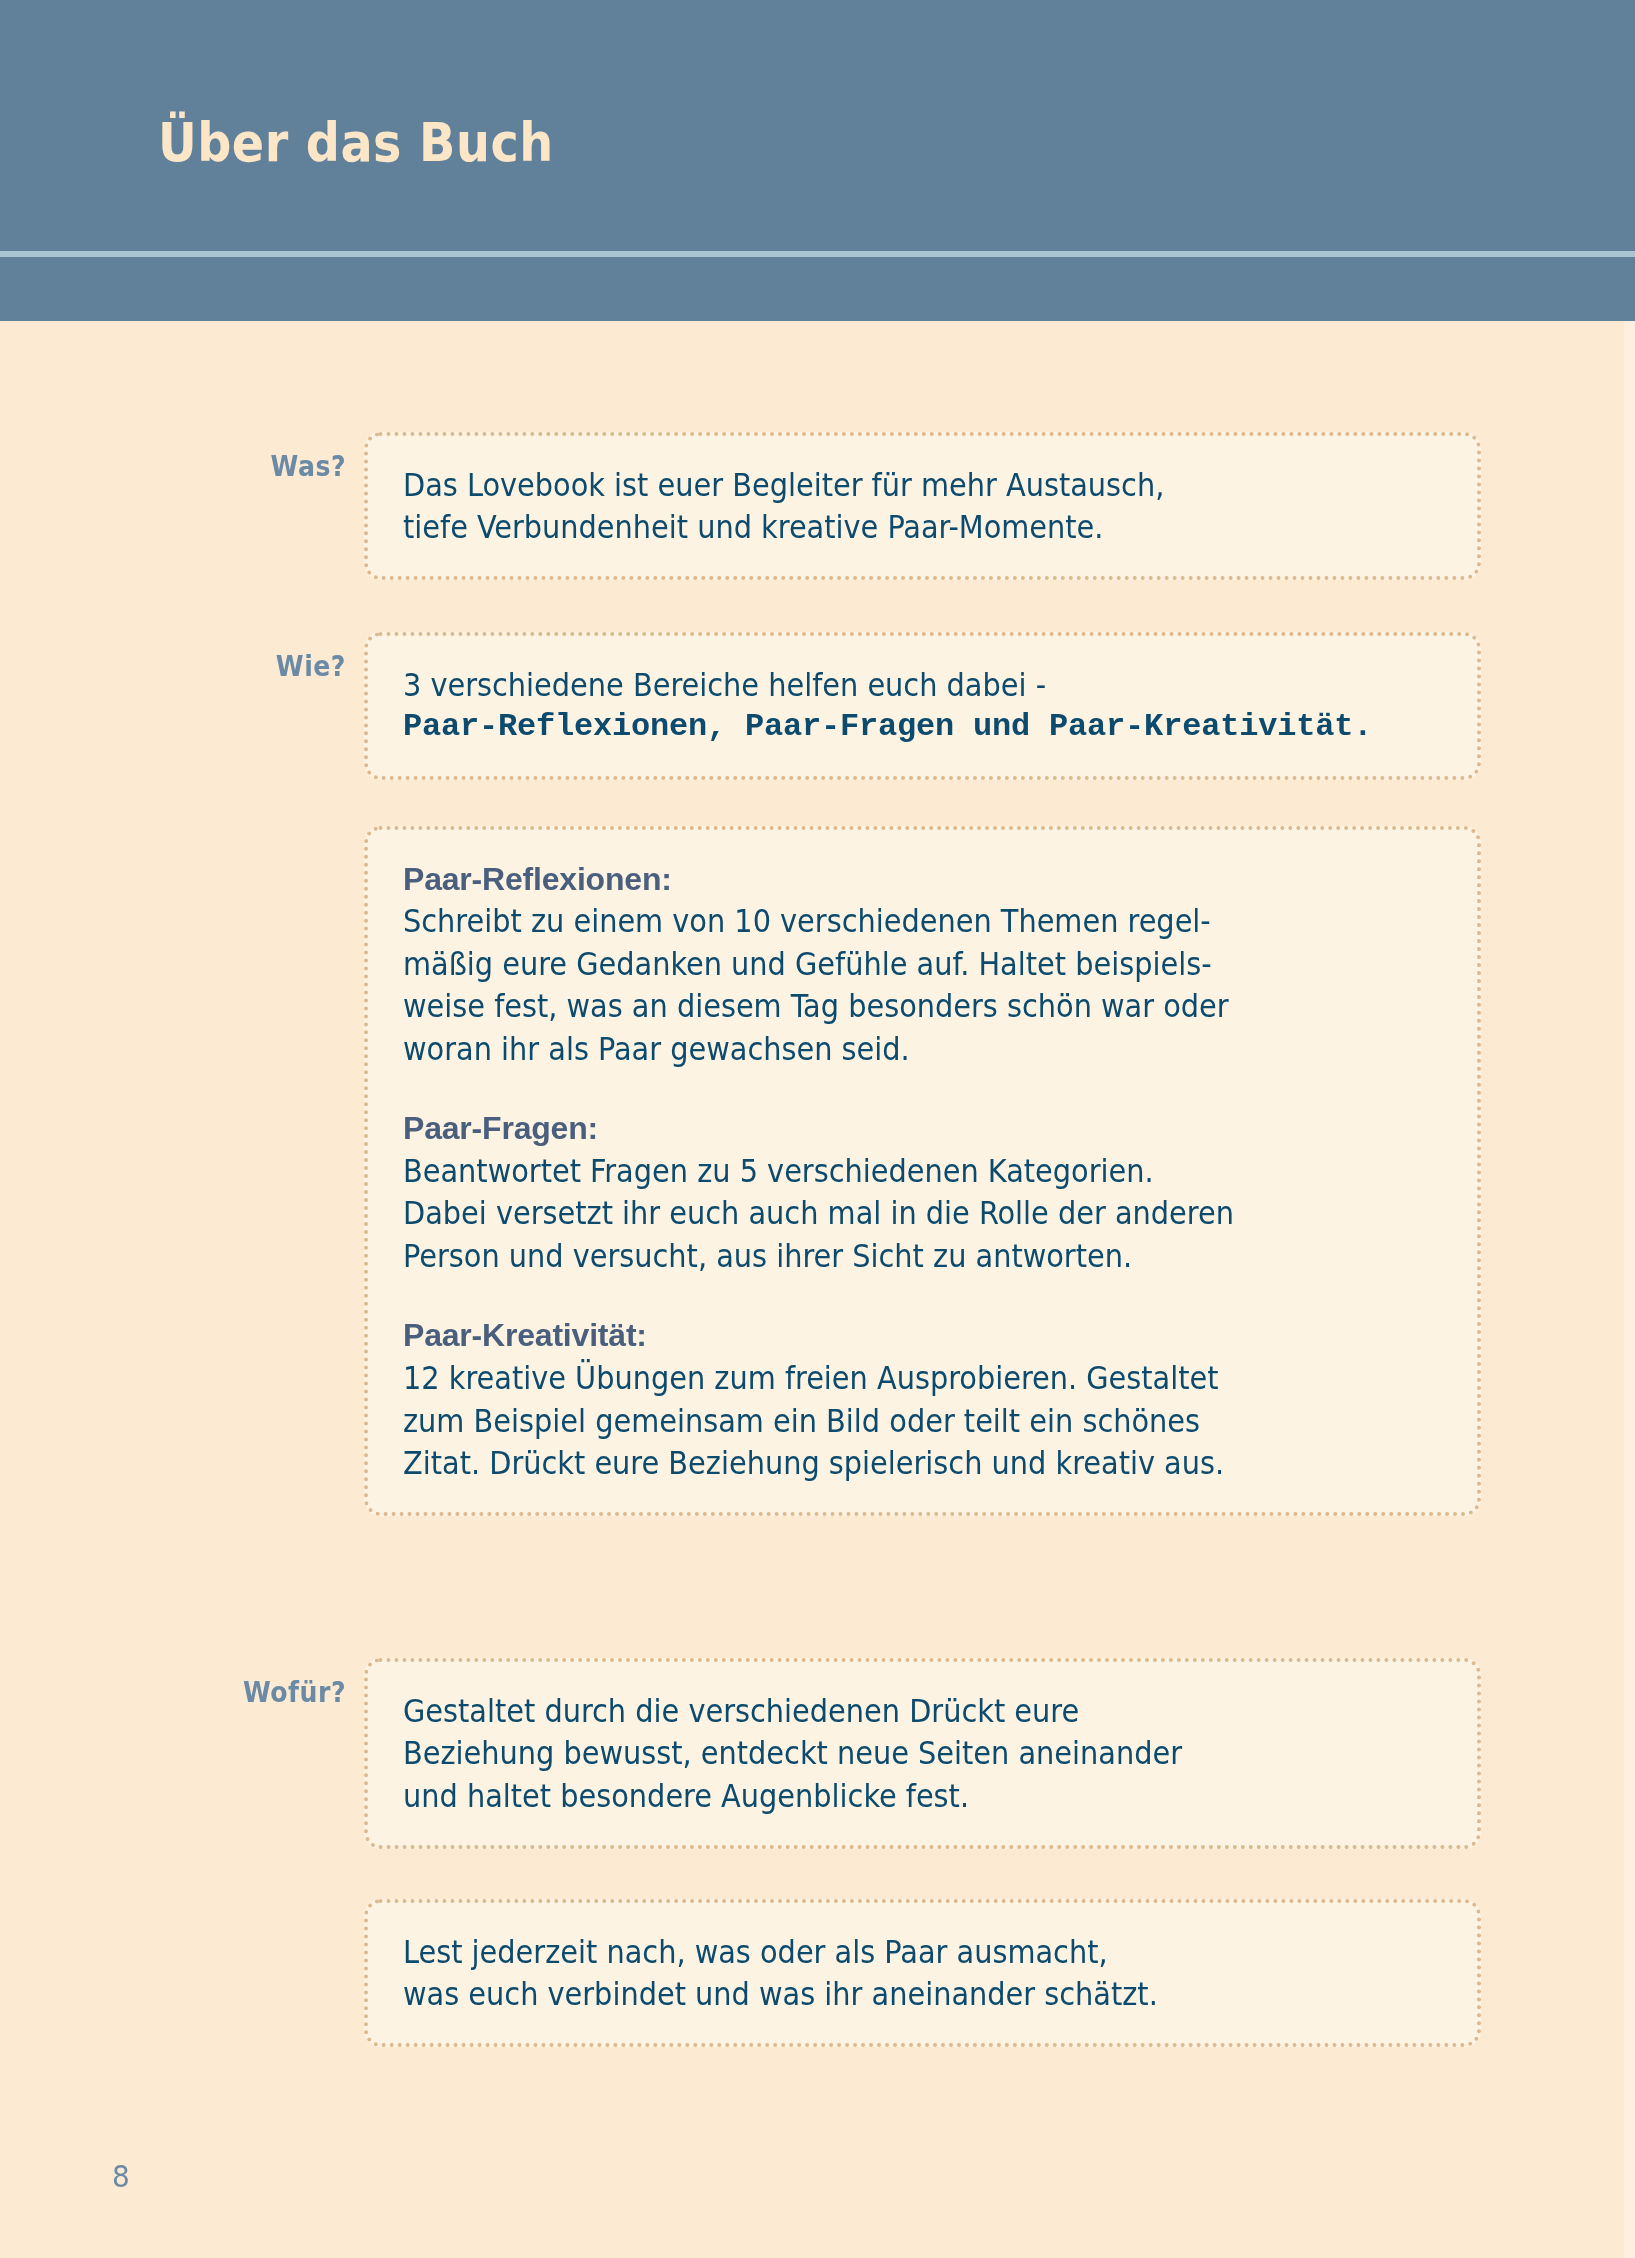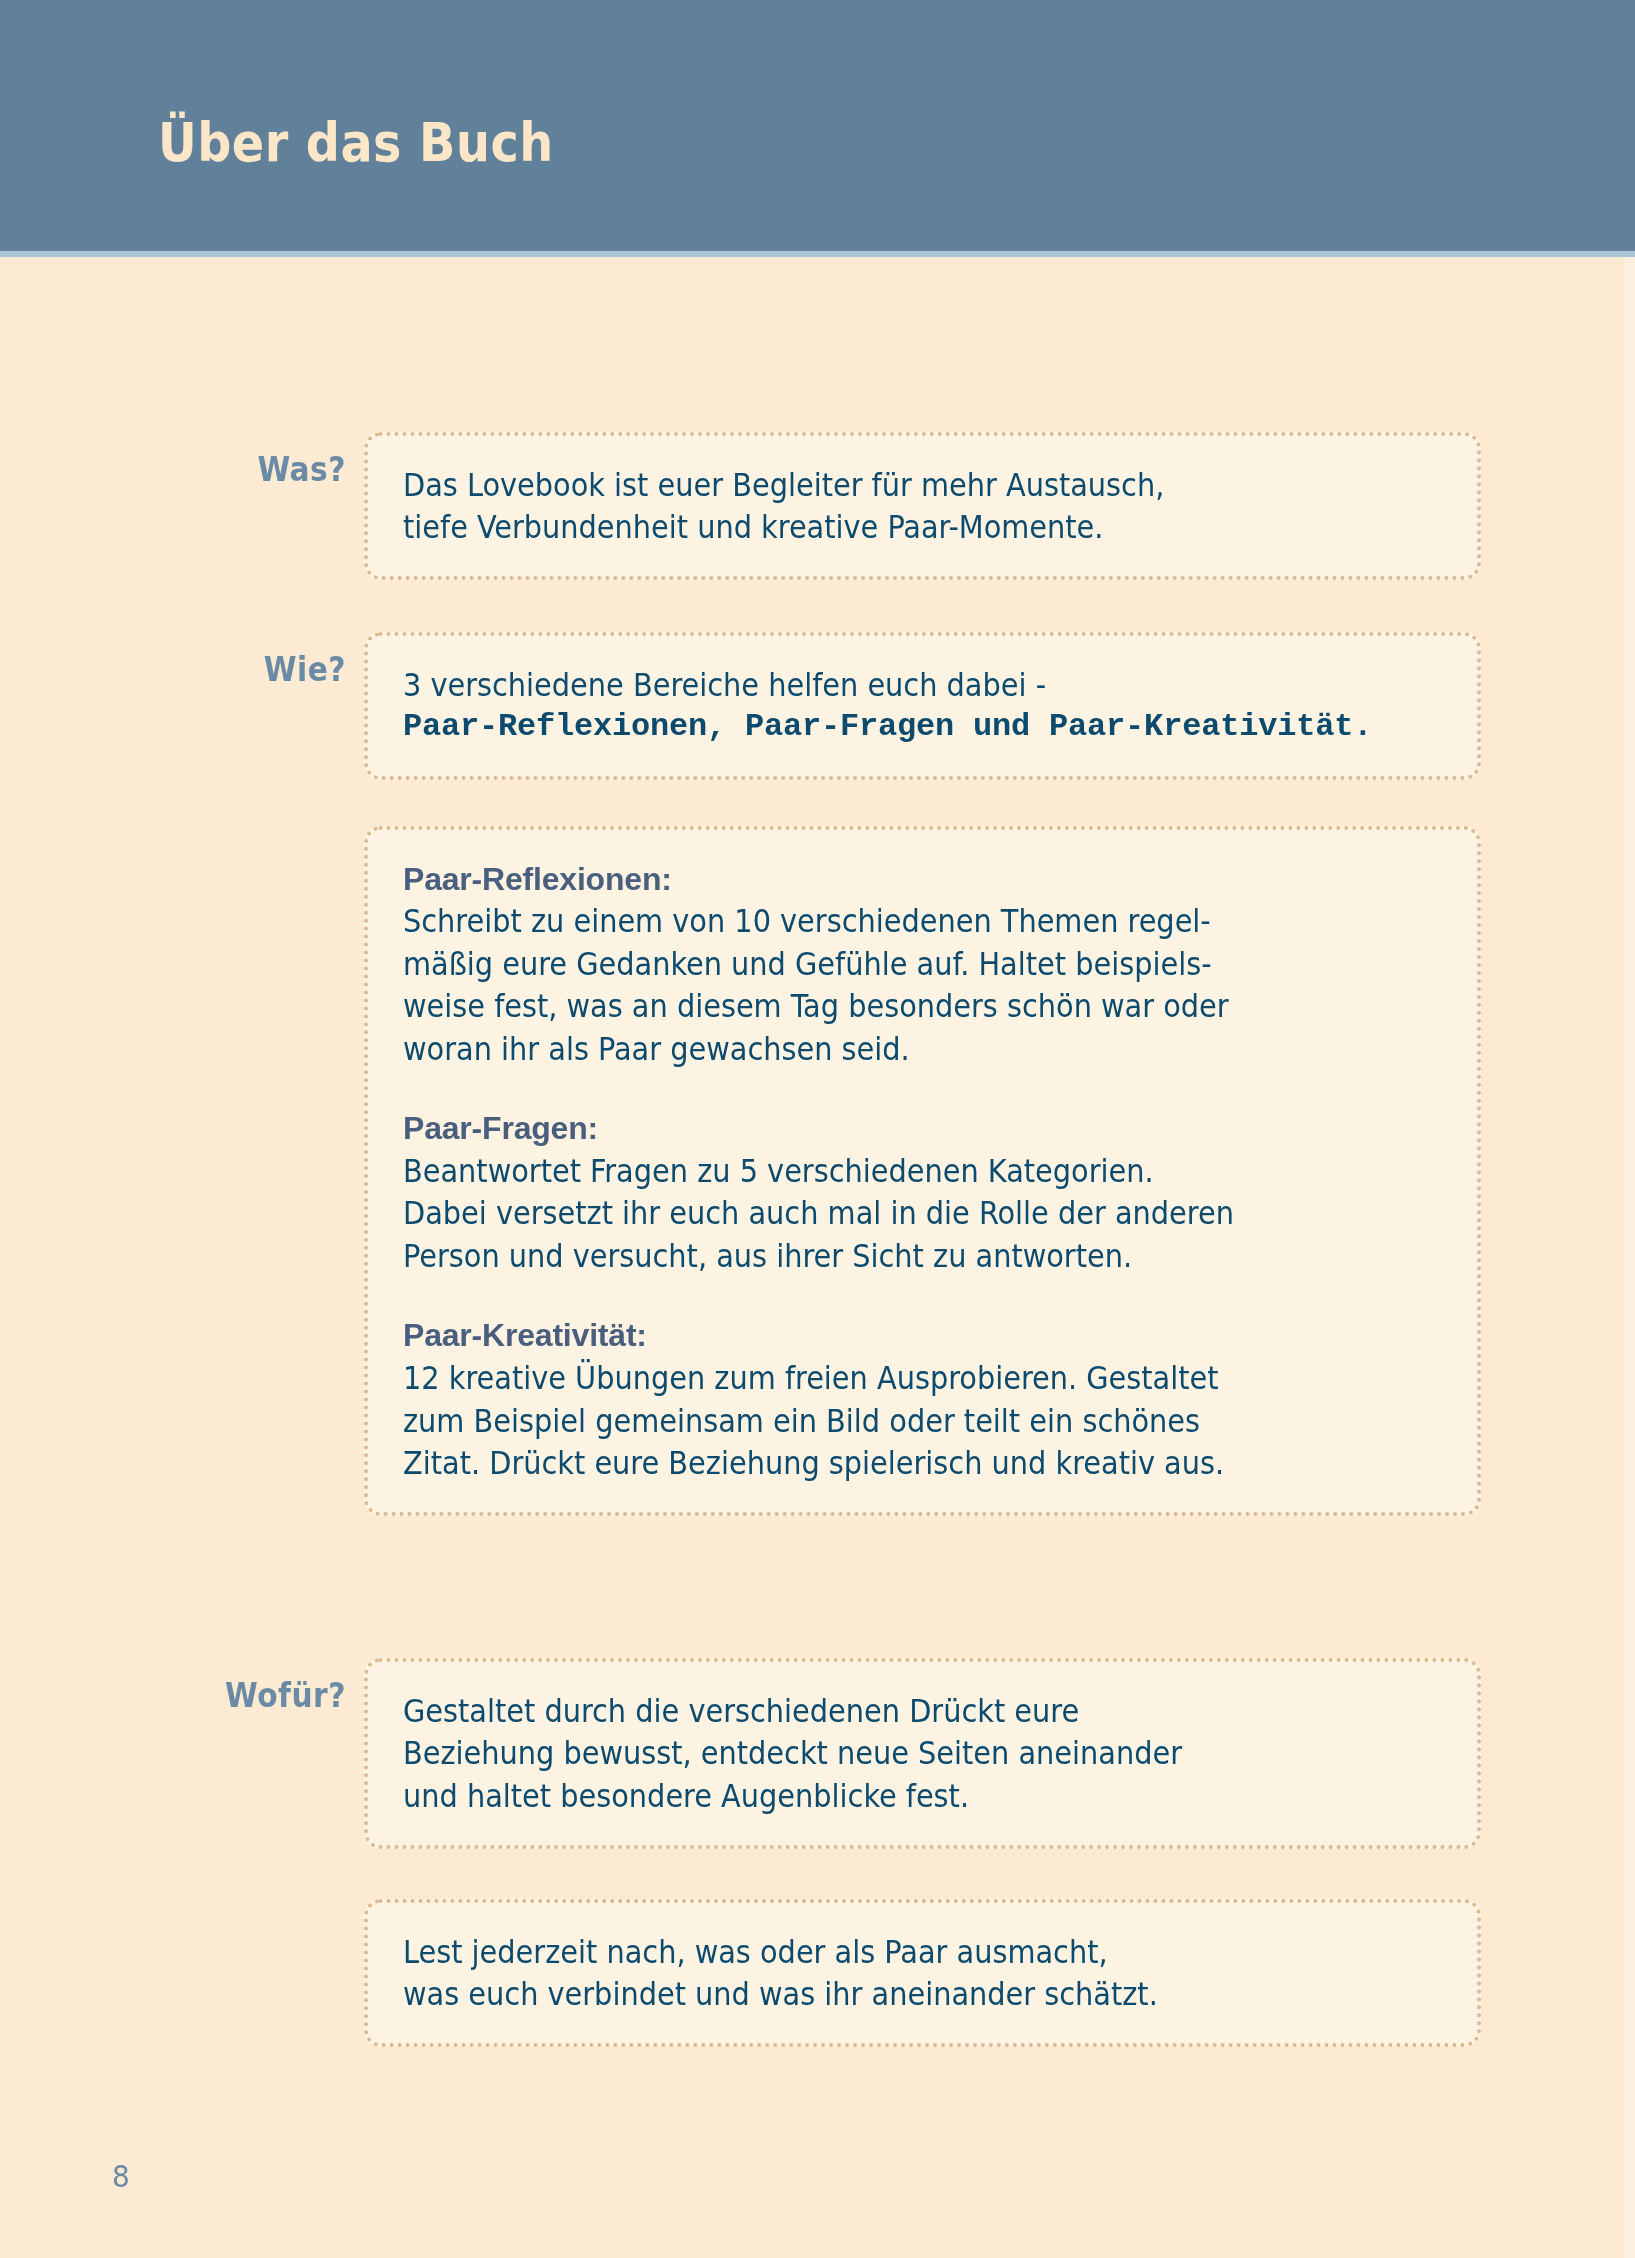--- a/index.html
+++ b/index.html
@@ -25,21 +25,21 @@
     height: 2258px;
     background: #fdf0de;
   }
 
   
   .header-band {
     position: absolute;
     top: 0;
     left: 0;
     width: 1636px;
-    height: 251px;
+    height: 321px;
     background: #61809a;
     box-sizing: border-box;
   }
   .header-title {
     position: absolute;
     left: 158px;
     top: 112px;
     font-size: 53px;
     font-weight: 700;
     color: #fce6c8;
@@ -62,21 +62,21 @@
     position: absolute;
     left: 0;
     width: 1636px;
   }
   .qa-label {
     position: absolute;
     right: 1290px;     
     text-align: right;
     white-space: nowrap;
     color: #6b8aa5;
-    font-size: 33px;
+    font-size: 28px;
     font-weight: 700;
     font-family: "DejaVu Sans", sans-serif;
     font-stretch: condensed;
     letter-spacing: 0.5px;
   }
 
   
   .dotted-box {
     position: absolute;
     left: 364px;

